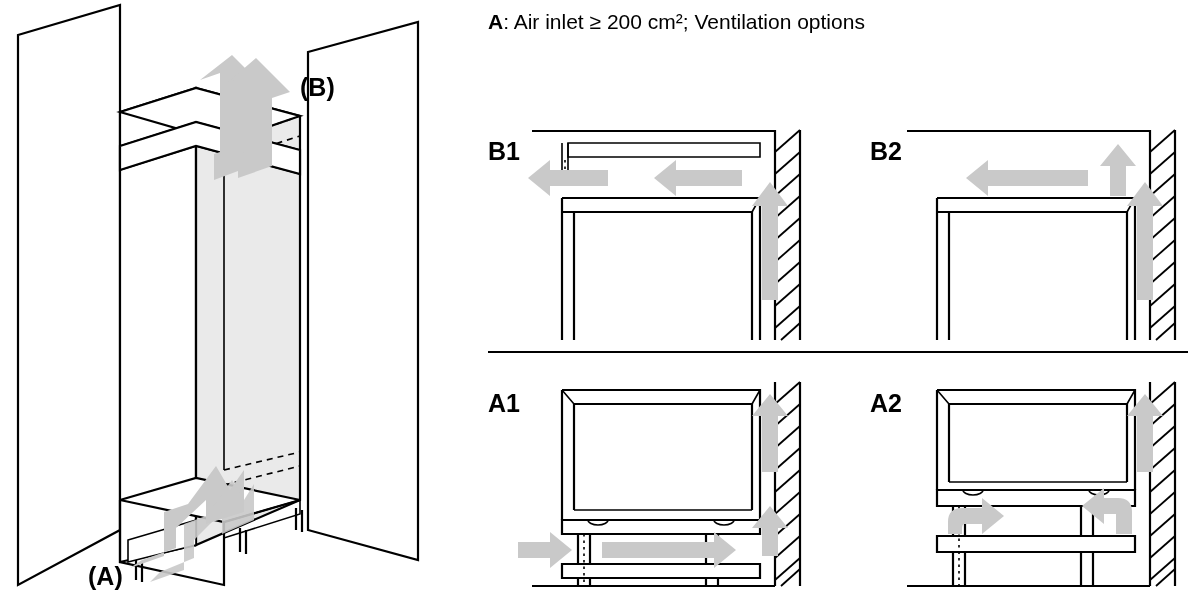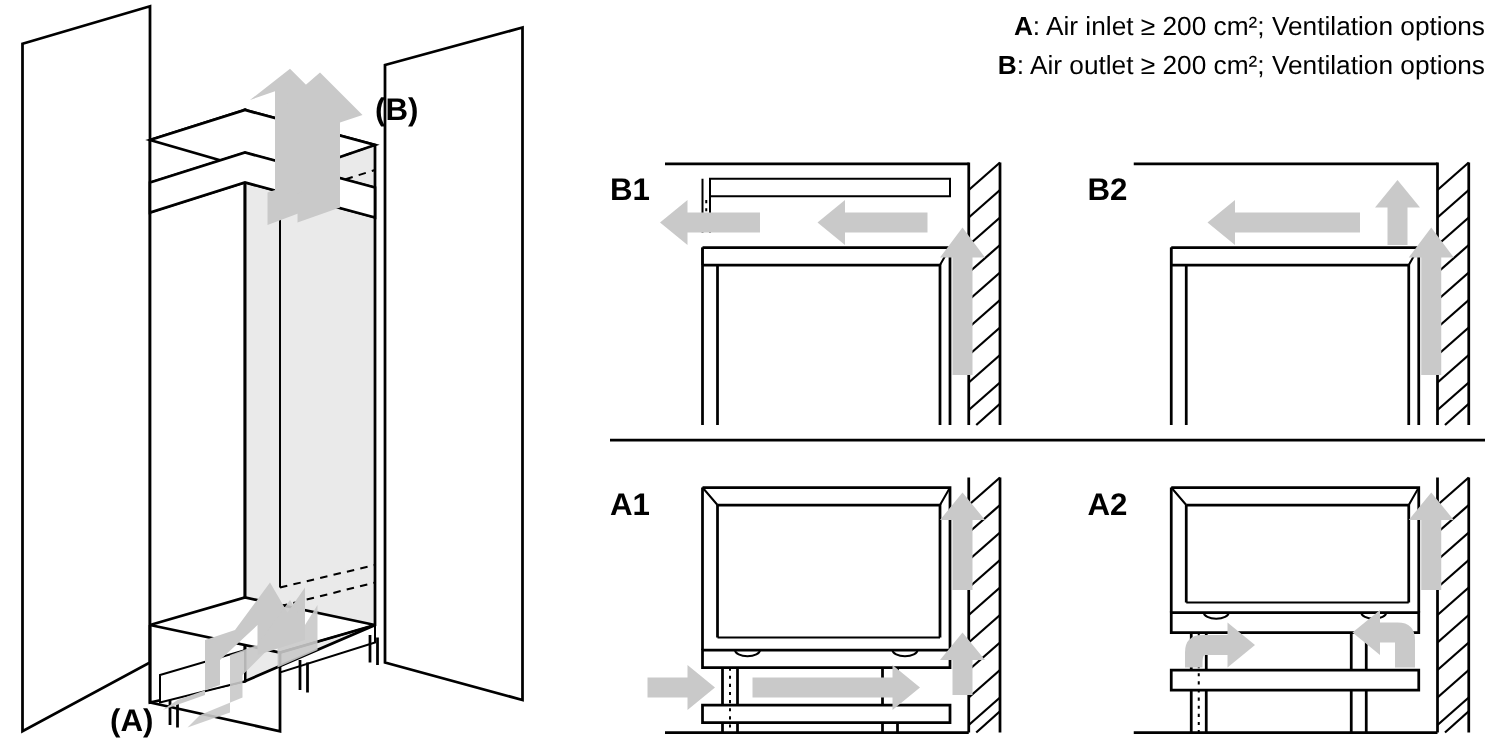--- a/index.html
+++ b/index.html
@@ -38,21 +38,20 @@
     position: absolute;
     left: 18px;
     top: 6px;
     width: 700px;
     font-size: 21px;
     line-height: 31px;
     color: #000;
   }
   .legend .row {
     white-space: nowrap;
-    text-align: right;
   }
   .legend .key {
     font-weight: bold;
   }
   svg { display: block; }
   .ln { stroke: #000; fill: none; stroke-width: 2.2; }
   .ln-thin { stroke: #000; fill: none; stroke-width: 1.6; }
   .ln-dash { stroke: #000; fill: none; stroke-width: 1.6; stroke-dasharray: 6 5; }
   .ln-dot { stroke: #000; fill: none; stroke-width: 1.6; stroke-dasharray: 2.5 4; }
   .arrow-grey { fill: #c9c9c9; }
@@ -128,23 +127,20 @@
       <text class="lbl" x="300" y="96" font-size="25" font-weight="bold" fill="#000">(B)</text>
       <text class="lbl" x="88" y="585" font-size="25" font-weight="bold" fill="#000">(A)</text>
     </svg>
   </div>
 
   <div class="panel-right">
 
     <div class="legend">
       <div class="row">
         <span class="key">A</span><span>: Air inlet ≥ 200 cm²; Ventilation options</span>
-      </div>
-      <div class="row">
-        <span class="key">B</span><span>: Air outlet ≥ 200 cm²; Ventilation options</span>
       </div>
     </div>
 
     <svg width="730" height="600" viewBox="0 0 730 600">
 
       <line x1="18" y1="352" x2="718" y2="352" class="ln" stroke-width="2.4"></line>
 
       <g>
 
         <g>

